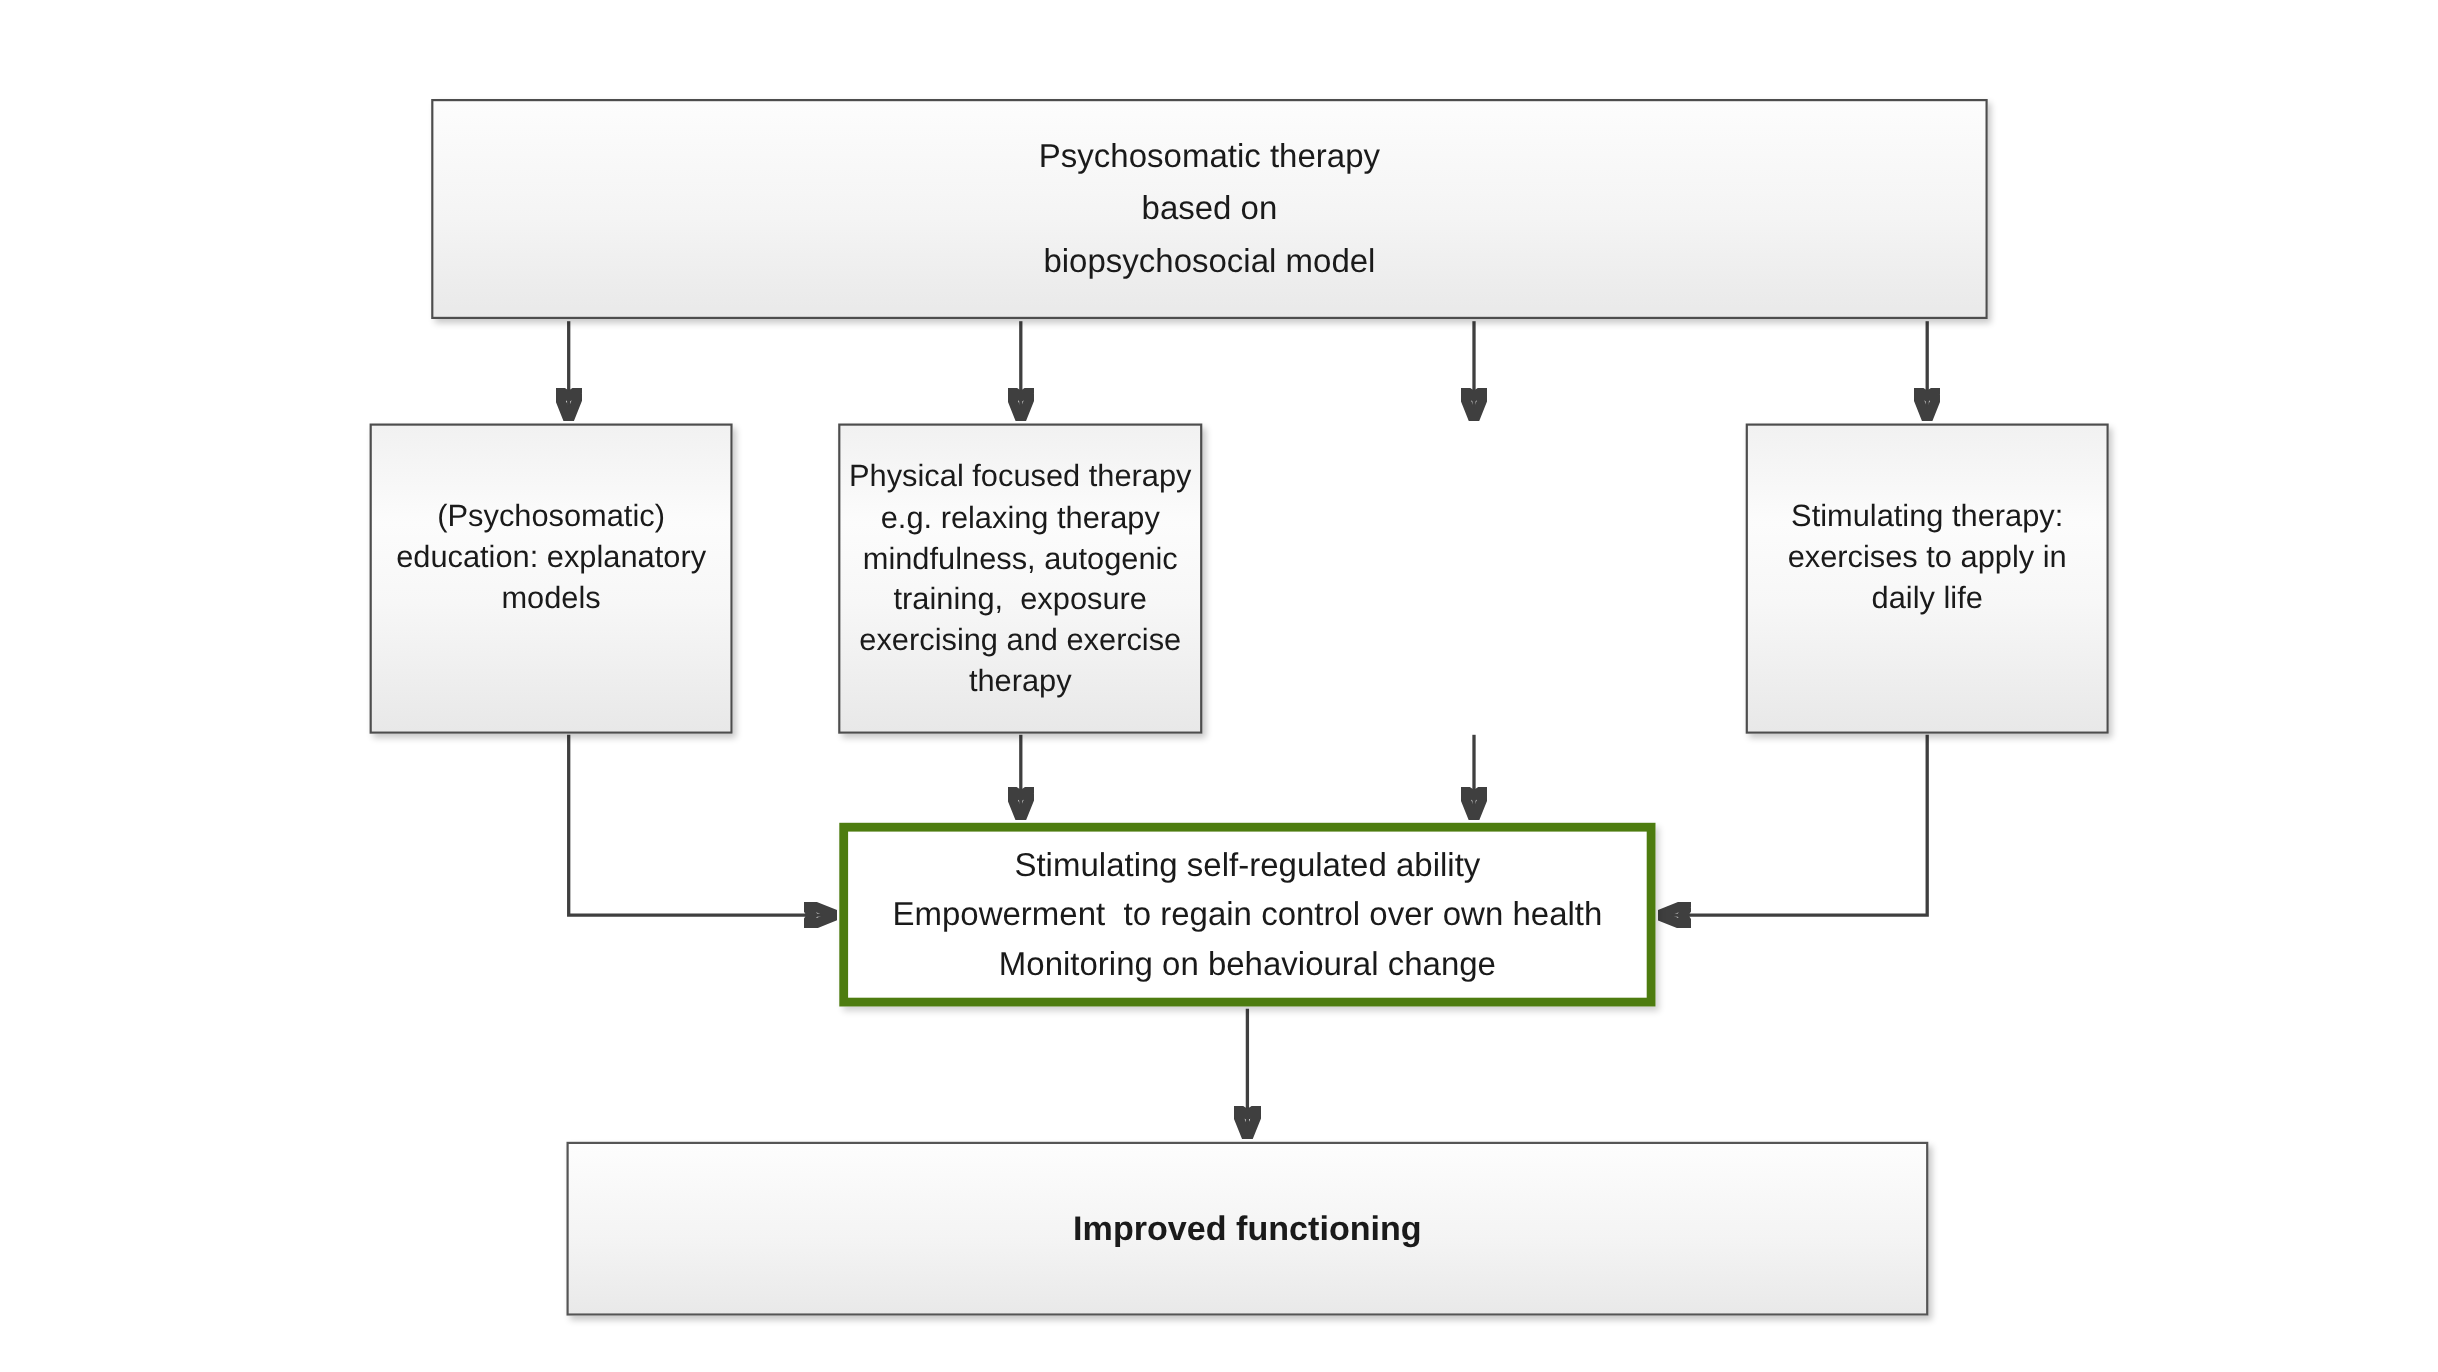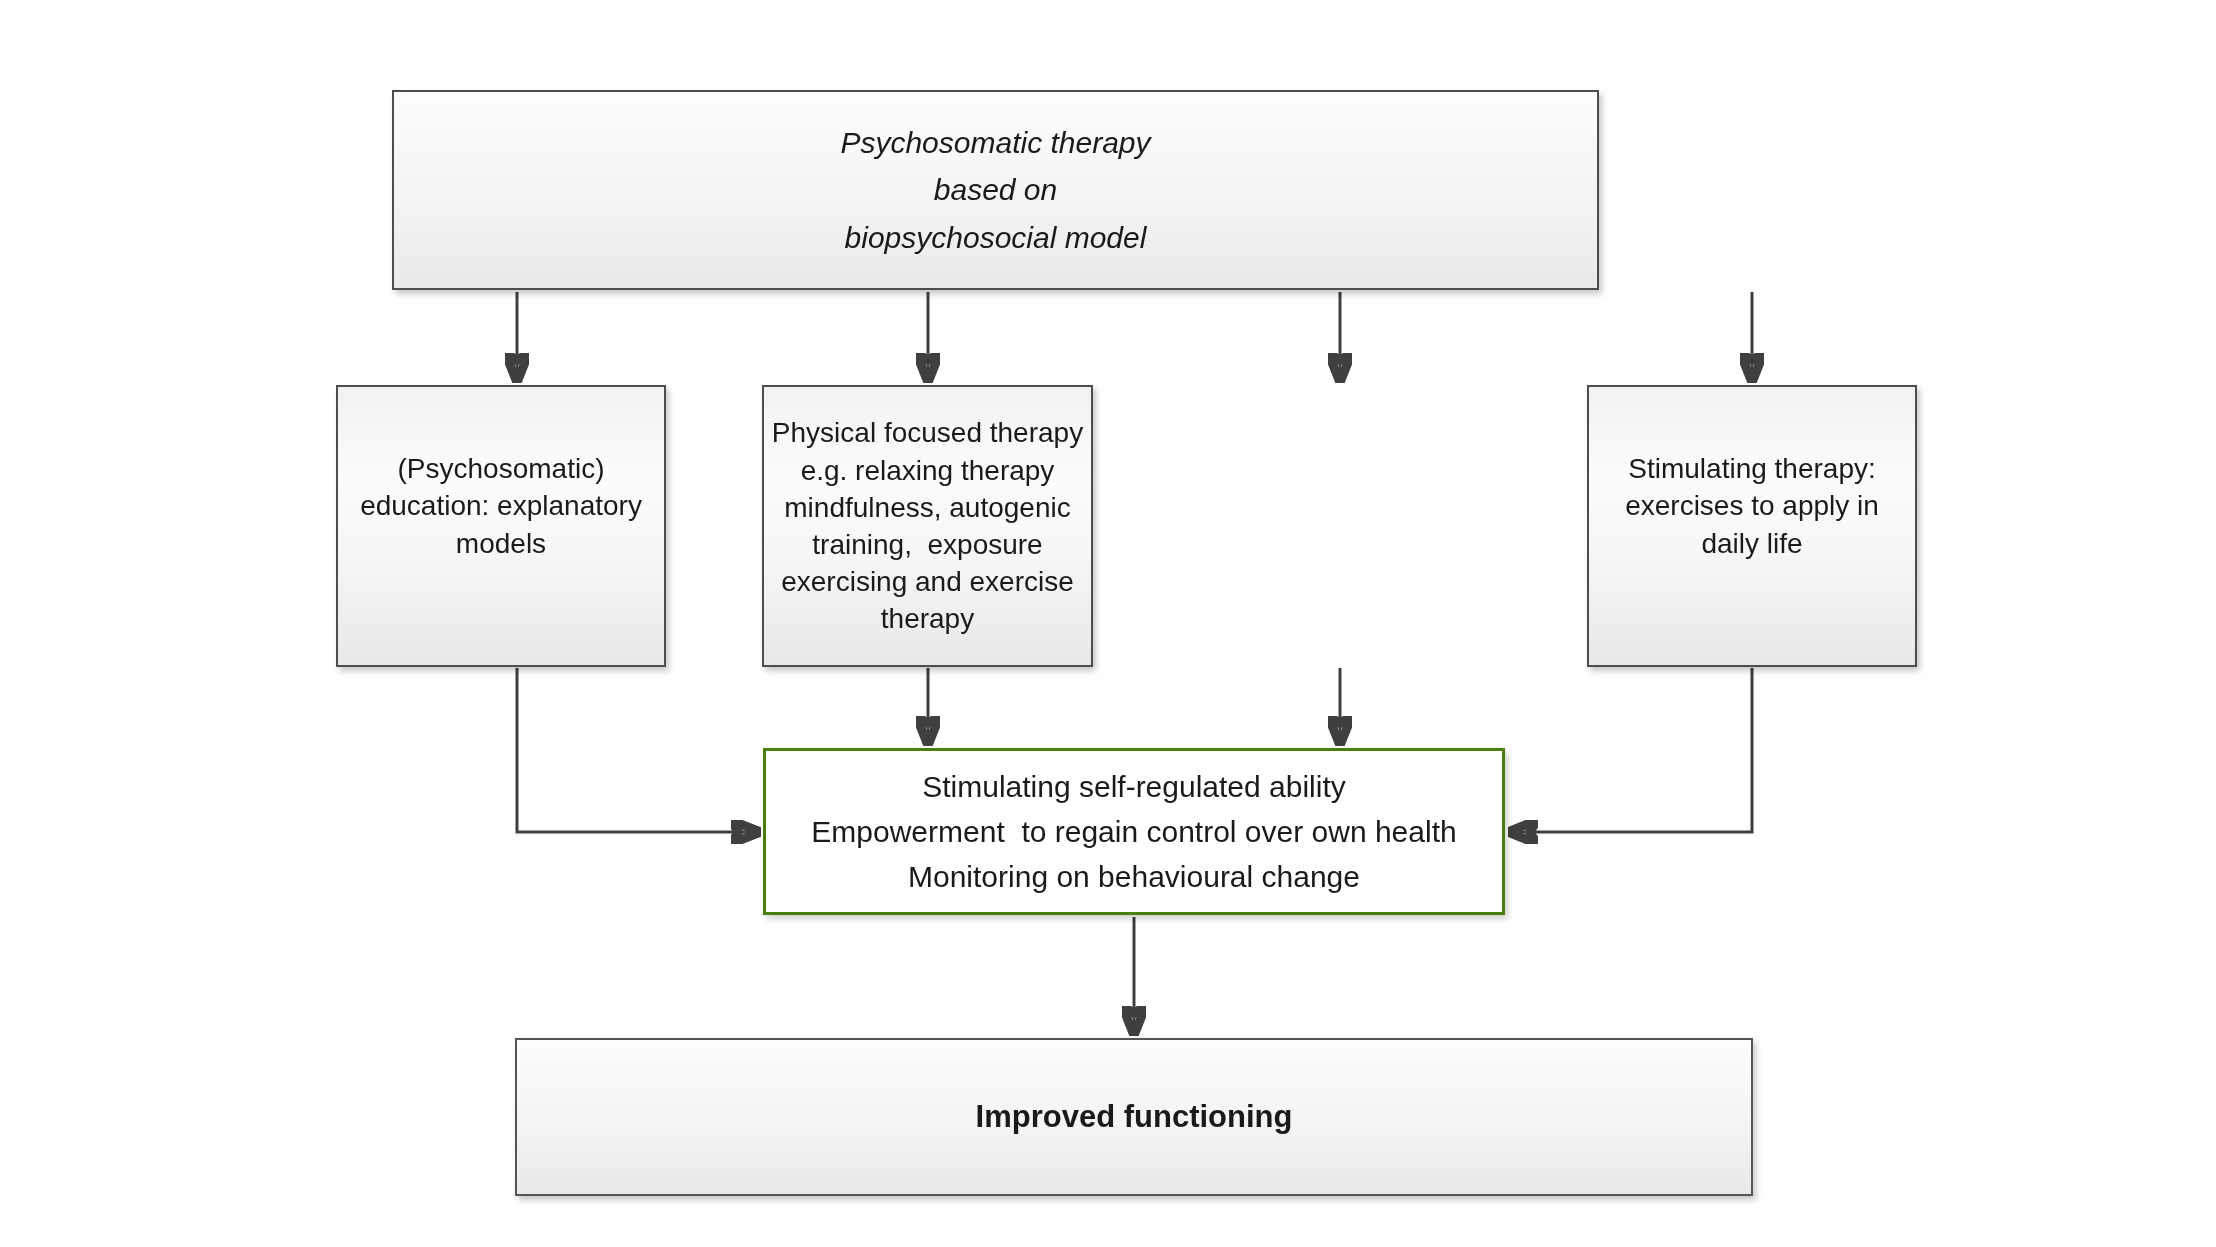--- a/index.html
+++ b/index.html
@@ -39,37 +39,36 @@
     background: linear-gradient(180deg, #f1f1f1 0%, #fcfcfc 32%, #f7f7f7 58%, #e8e8e8 100%);
     box-shadow: 3px 4px 6px rgba(0,0,0,0.22);
     padding: 2px 4px;
   }
   .node-text {
     white-space: pre-wrap;
     font-size: 28px;
     line-height: 1.33;
   }
   .node.root {
-    left: 392px; top: 90px; width: 1207px; height: 200px;
+    left: 392px; top: 90px; width: 1415px; height: 200px;
     background: linear-gradient(180deg, #fdfdfd 0%, #f4f4f4 55%, #e9e9e9 100%);
-    font-style: italic;
   }
   .node.root .node-text { font-size: 30px; line-height: 1.58; }
 
   .node.mid { top: 385px; width: 330px; height: 282px; }
   .node.m1 { left: 336px; }
   .node.m2 { left: 762px; width: 331px; }
   .node.m3 { left: 1175px; }
   .node.m4 { left: 1587px; }
   .node.nudge-up { padding-bottom: 42px; }
 
   .node.central {
     left: 763px; top: 748px; width: 742px; height: 167px;
     background: #ffffff;
-    border: 3px solid #4d7c0f;
+    border: 8px solid #4d7c0f;
     box-shadow: 3px 4px 6px rgba(0,0,0,0.18);
   }
   .node.central .node-text { font-size: 30px; line-height: 1.5; }
 
   .node.outcome {
     left: 515px; top: 1038px; width: 1238px; height: 158px;
     background: linear-gradient(180deg, #fdfdfd 0%, #f4f4f4 55%, #e9e9e9 100%);
     border-color: #555555;
   }
   .node.outcome .node-text { font-size: 31px; font-weight: 700; line-height: 1.2; }

